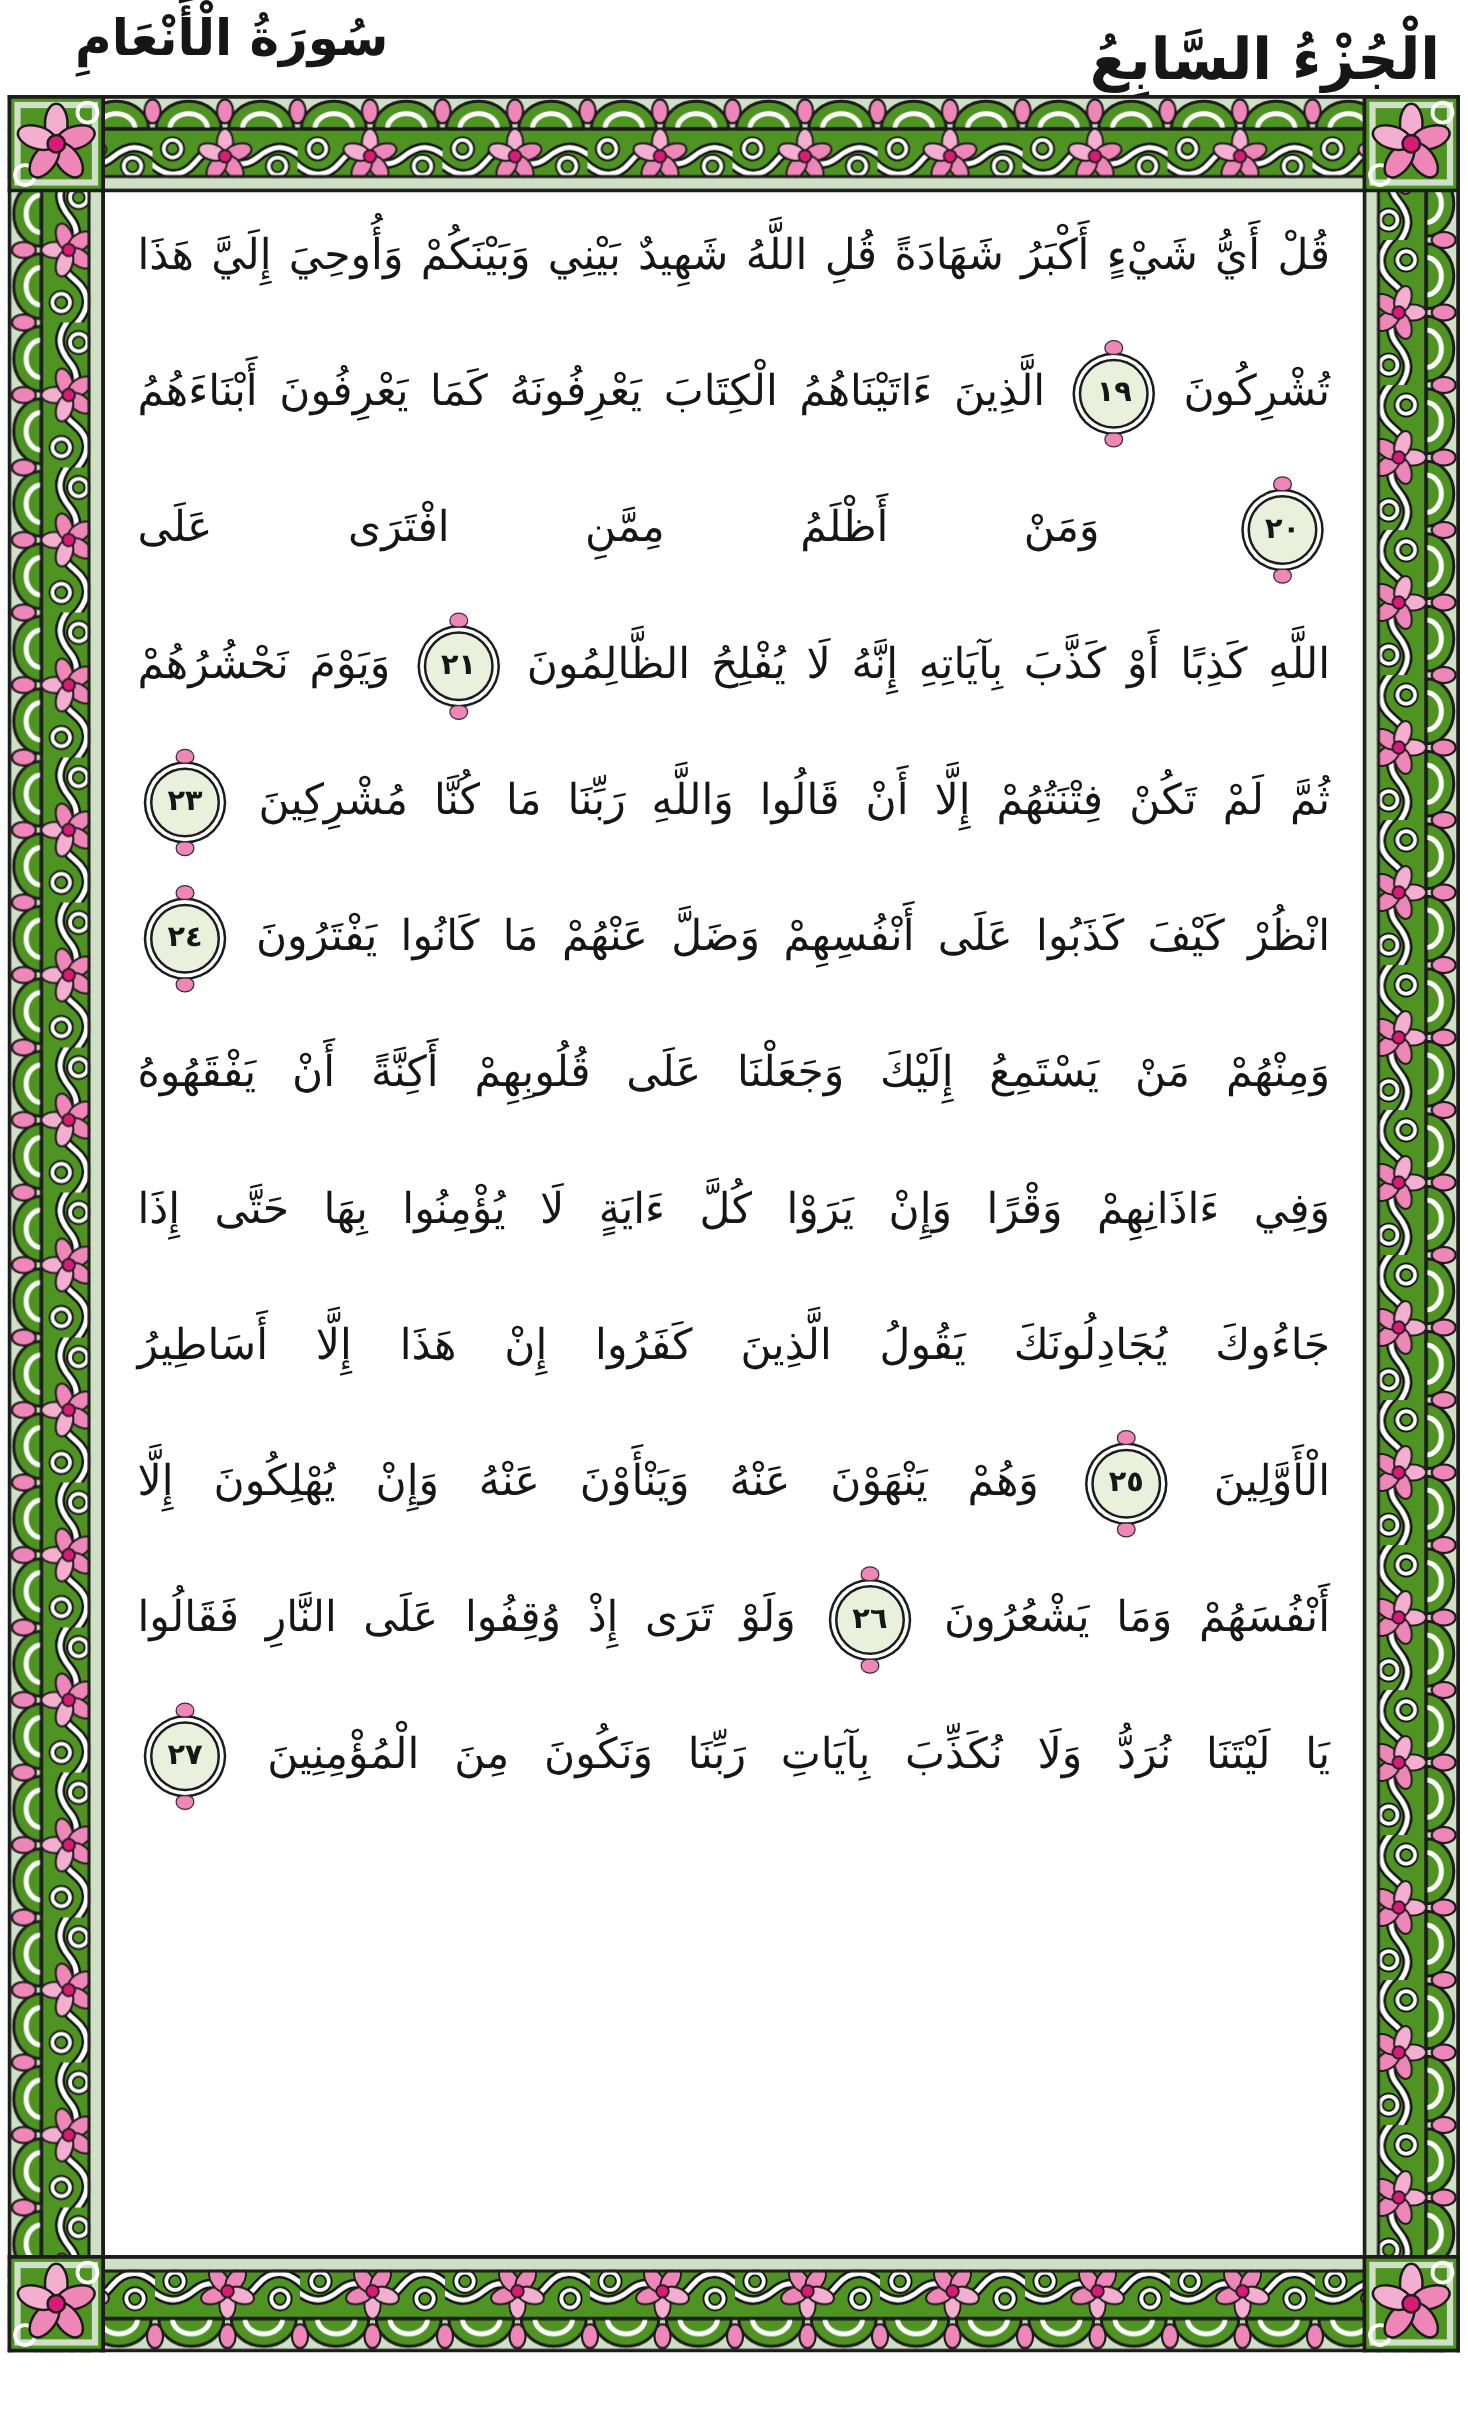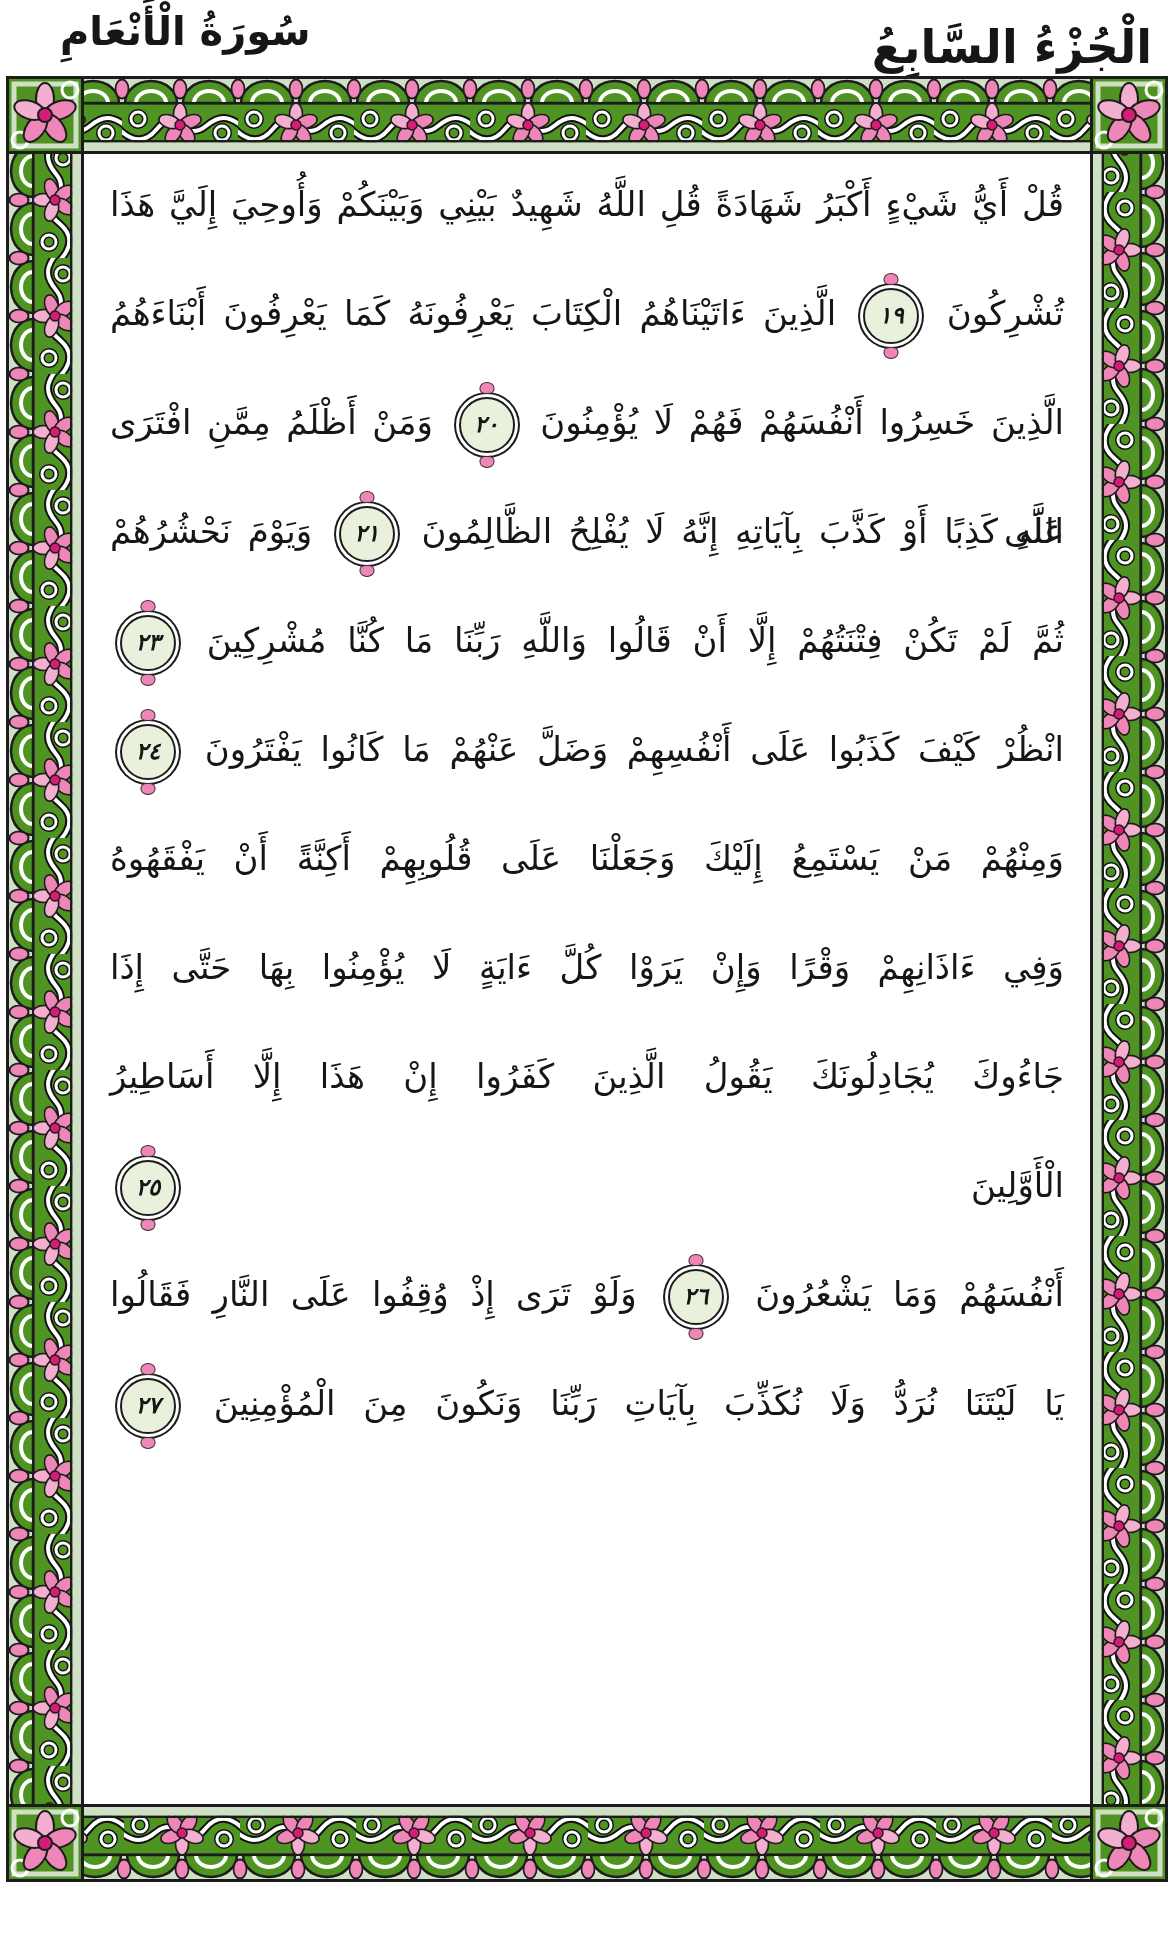--- a/index.html
+++ b/index.html
@@ -39,21 +39,21 @@
     text-align:justify; text-align-last:justify; white-space:normal;
     color:#161616;
   }
   .qtext { letter-spacing:0.5px; }
   
   .vmark {
     position:relative; display:inline-flex; align-items:center; justify-content:center;
     width:52px; height:52px; border-radius:50%;
     background:#e9f1dd; border:2.5px solid #1c1c1c;
     box-shadow:0 0 0 3px #ffffff, 0 0 0 5px #1c1c1c;
-    vertical-align:middle; margin:0 10px;font-style:italic;
+    vertical-align:middle; margin:0 10px;
   }
   .vmark::before, .vmark::after {
     content:""; position:absolute; left:50%; transform:translateX(-50%);
     width:15px; height:12px; background:#ef86b8;
     border:1.5px solid #3a2b33; box-sizing:border-box;
   }
   .vmark::before { top:-17px; border-radius:50% 50% 40% 40%; }
   .vmark::after  { bottom:-17px; border-radius:40% 40% 50% 50%; }
   .vnum { font-size:23px; font-weight:bold; direction:rtl; line-height:1; }
   
@@ -166,38 +166,38 @@
         <use href="#cornerArt"></use>
       </svg>
   </div>
 
   <div class="text-area" dir="rtl">
     <div>
         <div class="qline"><span class="qtext">قُلْ أَيُّ شَيْءٍ أَكْبَرُ شَهَادَةً قُلِ اللَّهُ شَهِيدٌ بَيْنِي وَبَيْنَكُمْ وَأُوحِيَ إِلَيَّ هَذَا</span> </div>
         <div class="qline"><span class="qtext">تُشْرِكُونَ</span> <span class="vmark">
             <span class="vnum">١٩</span>
           </span> <span class="qtext">الَّذِينَ ءَاتَيْنَاهُمُ الْكِتَابَ يَعْرِفُونَهُ كَمَا يَعْرِفُونَ أَبْنَاءَهُمُ</span> </div>
-        <div class="qline"><span class="qtext">الَّذِينَ خَسِرُوا أَنْفُسَهُمْ فَهُمْ لَا يُؤْمِنُونَ</span> <span class="vmark">
+        <div class="qline"> <span class="vmark">
             <span class="vnum">٢٠</span>
           </span> <span class="qtext">وَمَنْ أَظْلَمُ مِمَّنِ افْتَرَى عَلَى</span> </div>
         <div class="qline"><span class="qtext">اللَّهِ كَذِبًا أَوْ كَذَّبَ بِآيَاتِهِ إِنَّهُ لَا يُفْلِحُ الظَّالِمُونَ</span> <span class="vmark">
             <span class="vnum">٢١</span>
           </span> <span class="qtext">وَيَوْمَ نَحْشُرُهُمْ</span> </div>
         <div class="qline"><span class="qtext">ثُمَّ لَمْ تَكُنْ فِتْنَتُهُمْ إِلَّا أَنْ قَالُوا وَاللَّهِ رَبِّنَا مَا كُنَّا مُشْرِكِينَ</span> <span class="vmark">
             <span class="vnum">٢٣</span>
           </span> </div>
         <div class="qline"><span class="qtext">انْظُرْ كَيْفَ كَذَبُوا عَلَى أَنْفُسِهِمْ وَضَلَّ عَنْهُمْ مَا كَانُوا يَفْتَرُونَ</span> <span class="vmark">
             <span class="vnum">٢٤</span>
           </span> </div>
         <div class="qline"><span class="qtext">وَمِنْهُمْ مَنْ يَسْتَمِعُ إِلَيْكَ وَجَعَلْنَا عَلَى قُلُوبِهِمْ أَكِنَّةً أَنْ يَفْقَهُوهُ</span> </div>
         <div class="qline"><span class="qtext">وَفِي ءَاذَانِهِمْ وَقْرًا وَإِنْ يَرَوْا كُلَّ ءَايَةٍ لَا يُؤْمِنُوا بِهَا حَتَّى إِذَا</span> </div>
         <div class="qline"><span class="qtext">جَاءُوكَ يُجَادِلُونَكَ يَقُولُ الَّذِينَ كَفَرُوا إِنْ هَذَا إِلَّا أَسَاطِيرُ</span> </div>
         <div class="qline"><span class="qtext">الْأَوَّلِينَ</span> <span class="vmark">
             <span class="vnum">٢٥</span>
-          </span>  </div>
+          </span> <span class="qtext">وَهُمْ يَنْهَوْنَ عَنْهُ وَيَنْأَوْنَ عَنْهُ وَإِنْ يُهْلِكُونَ إِلَّا</span> </div>
         <div class="qline"><span class="qtext">أَنْفُسَهُمْ وَمَا يَشْعُرُونَ</span> <span class="vmark">
             <span class="vnum">٢٦</span>
           </span> <span class="qtext">وَلَوْ تَرَى إِذْ وُقِفُوا عَلَى النَّارِ فَقَالُوا</span> </div>
         <div class="qline"><span class="qtext">يَا لَيْتَنَا نُرَدُّ وَلَا نُكَذِّبَ بِآيَاتِ رَبِّنَا وَنَكُونَ مِنَ الْمُؤْمِنِينَ</span> <span class="vmark">
             <span class="vnum">٢٧</span>
           </span> </div>
       </div>
   </div>
 
 

